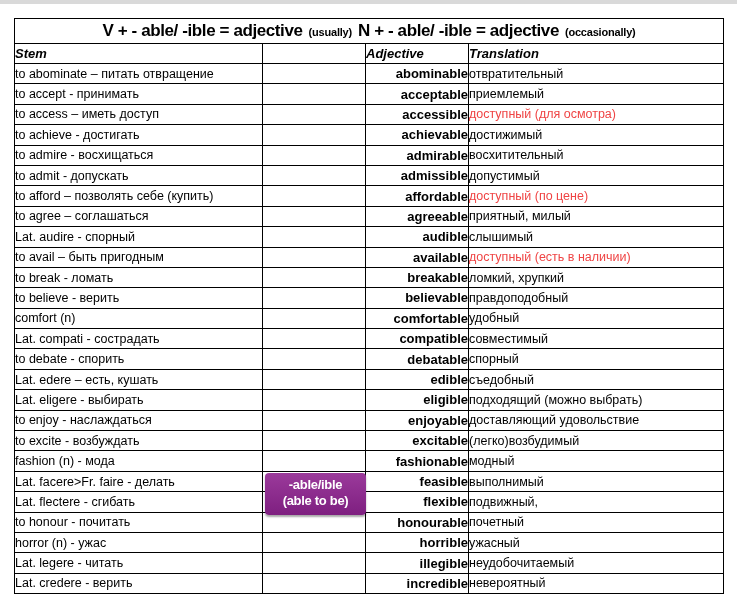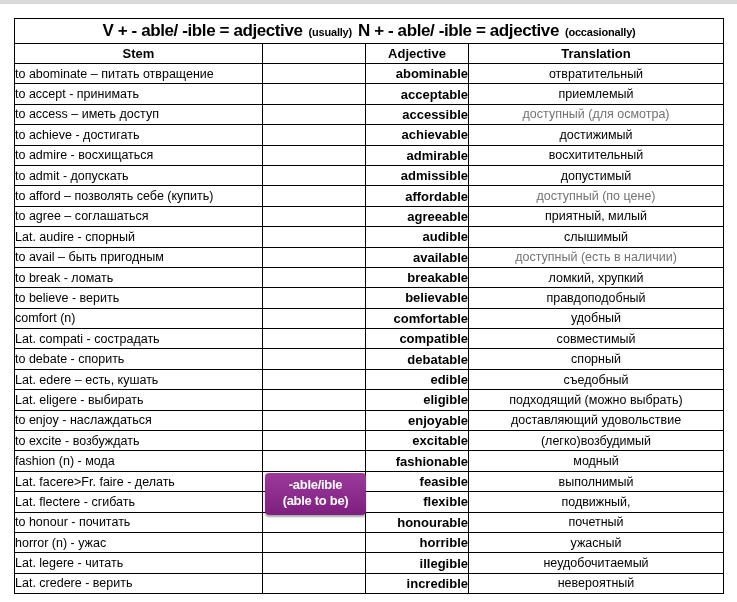--- a/index.html
+++ b/index.html
@@ -59,21 +59,21 @@
   .title-paren {
     font-weight: bold;
     font-size: 11px;
     letter-spacing: -0.2px;
   }
   .title-gap { display: inline-block; width: 6px; }
 
   
   .hdr {
     height: 19px;
-    text-align: center;
+    font-style: italic;
     font-weight: bold;
     font-size: 13px;
   }
   .hdr-blank { height: 19px; }
 
   
   tr.body-row { height: 20.4px; padding-left: 16px; }
   td.stem {
     font-size: 12.5px;
     padding-left: 4px;
@@ -93,23 +93,22 @@
     padding-left: 4px;
     white-space: nowrap;
     overflow: hidden;
     text-align: right;
   }
   td.trans {
     font-size: 12.5px;
     padding-left: 6px;
     white-space: nowrap;
     overflow: hidden;
-    text-align: center;
-  }
-  td.trans.red { color: #737373; }
+  }
+  td.trans.red { color: #ef4444; }
 
   
   .badge {
     position: absolute;
     left: 251px;
     top: 455px;
     width: 101px;
     padding: 4px 0 6px 0;
     background: #8f2d8f;
     background: linear-gradient(#9b3a9b, #7e1f80);

